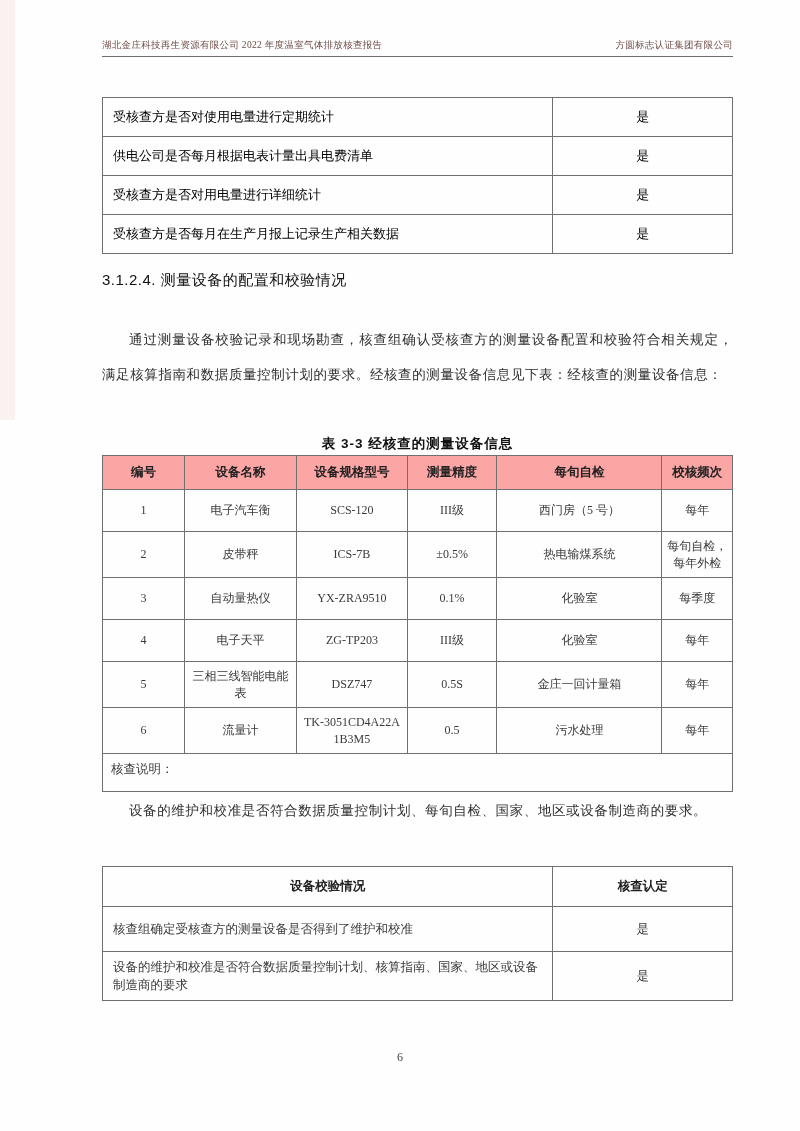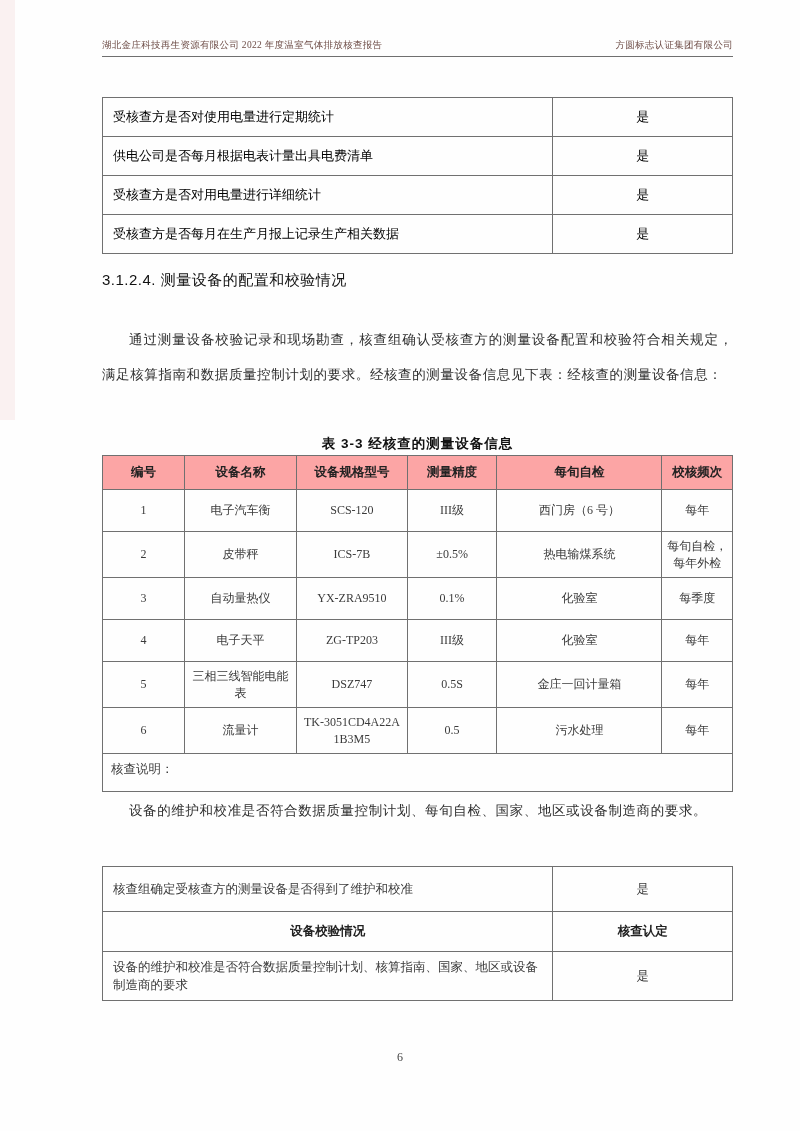--- a/index.html
+++ b/index.html
@@ -141,21 +141,21 @@
         <th>设备规格型号</th>
         <th>测量精度</th>
         <th>每旬自检</th>
         <th>校核频次</th>
       </tr>
       <tr class="r-s">
         <td>1</td>
         <td>电子汽车衡</td>
         <td class="model">SCS-120</td>
         <td>III级</td>
-        <td>西门房（6 号）</td>
+        <td>西门房（5 号）</td>
         <td>每年</td>
       </tr>
       <tr class="r-l">
         <td>2</td>
         <td>皮带秤</td>
         <td class="model">ICS-7B</td>
         <td>±0.5%</td>
         <td>热电输煤系统</td>
         <td>每旬自检，每年外检</td>
       </tr>
@@ -199,28 +199,28 @@
 
   <div class="content-col para para-2">设备的维护和校准是否符合数据质量控制计划、每旬自检、国家、地区或设备制造商的要求。</div>
 
   <table class="content-col verify-table">
     <colgroup>
         <col style="width:71.5%">
         <col style="width:28.5%">
       </colgroup>
     <tbody>
       <tr>
+        <th>设备校验情况</th>
+        <th>核查认定</th>
+      </tr>
+      <tr>
         <td class="item">核查组确定受核查方的测量设备是否得到了维护和校准</td>
         <td class="res">是</td>
       </tr>
       <tr>
-        <th>设备校验情况</th>
-        <th>核查认定</th>
-      </tr>
-      <tr>
         <td class="item">设备的维护和校准是否符合数据质量控制计划、核算指南、国家、地区或设备制造商的要求</td>
         <td class="res">是</td>
       </tr>
     </tbody>
   </table>
 
   <div class="page-num">6</div>
 </div>
 
 </body></html>

